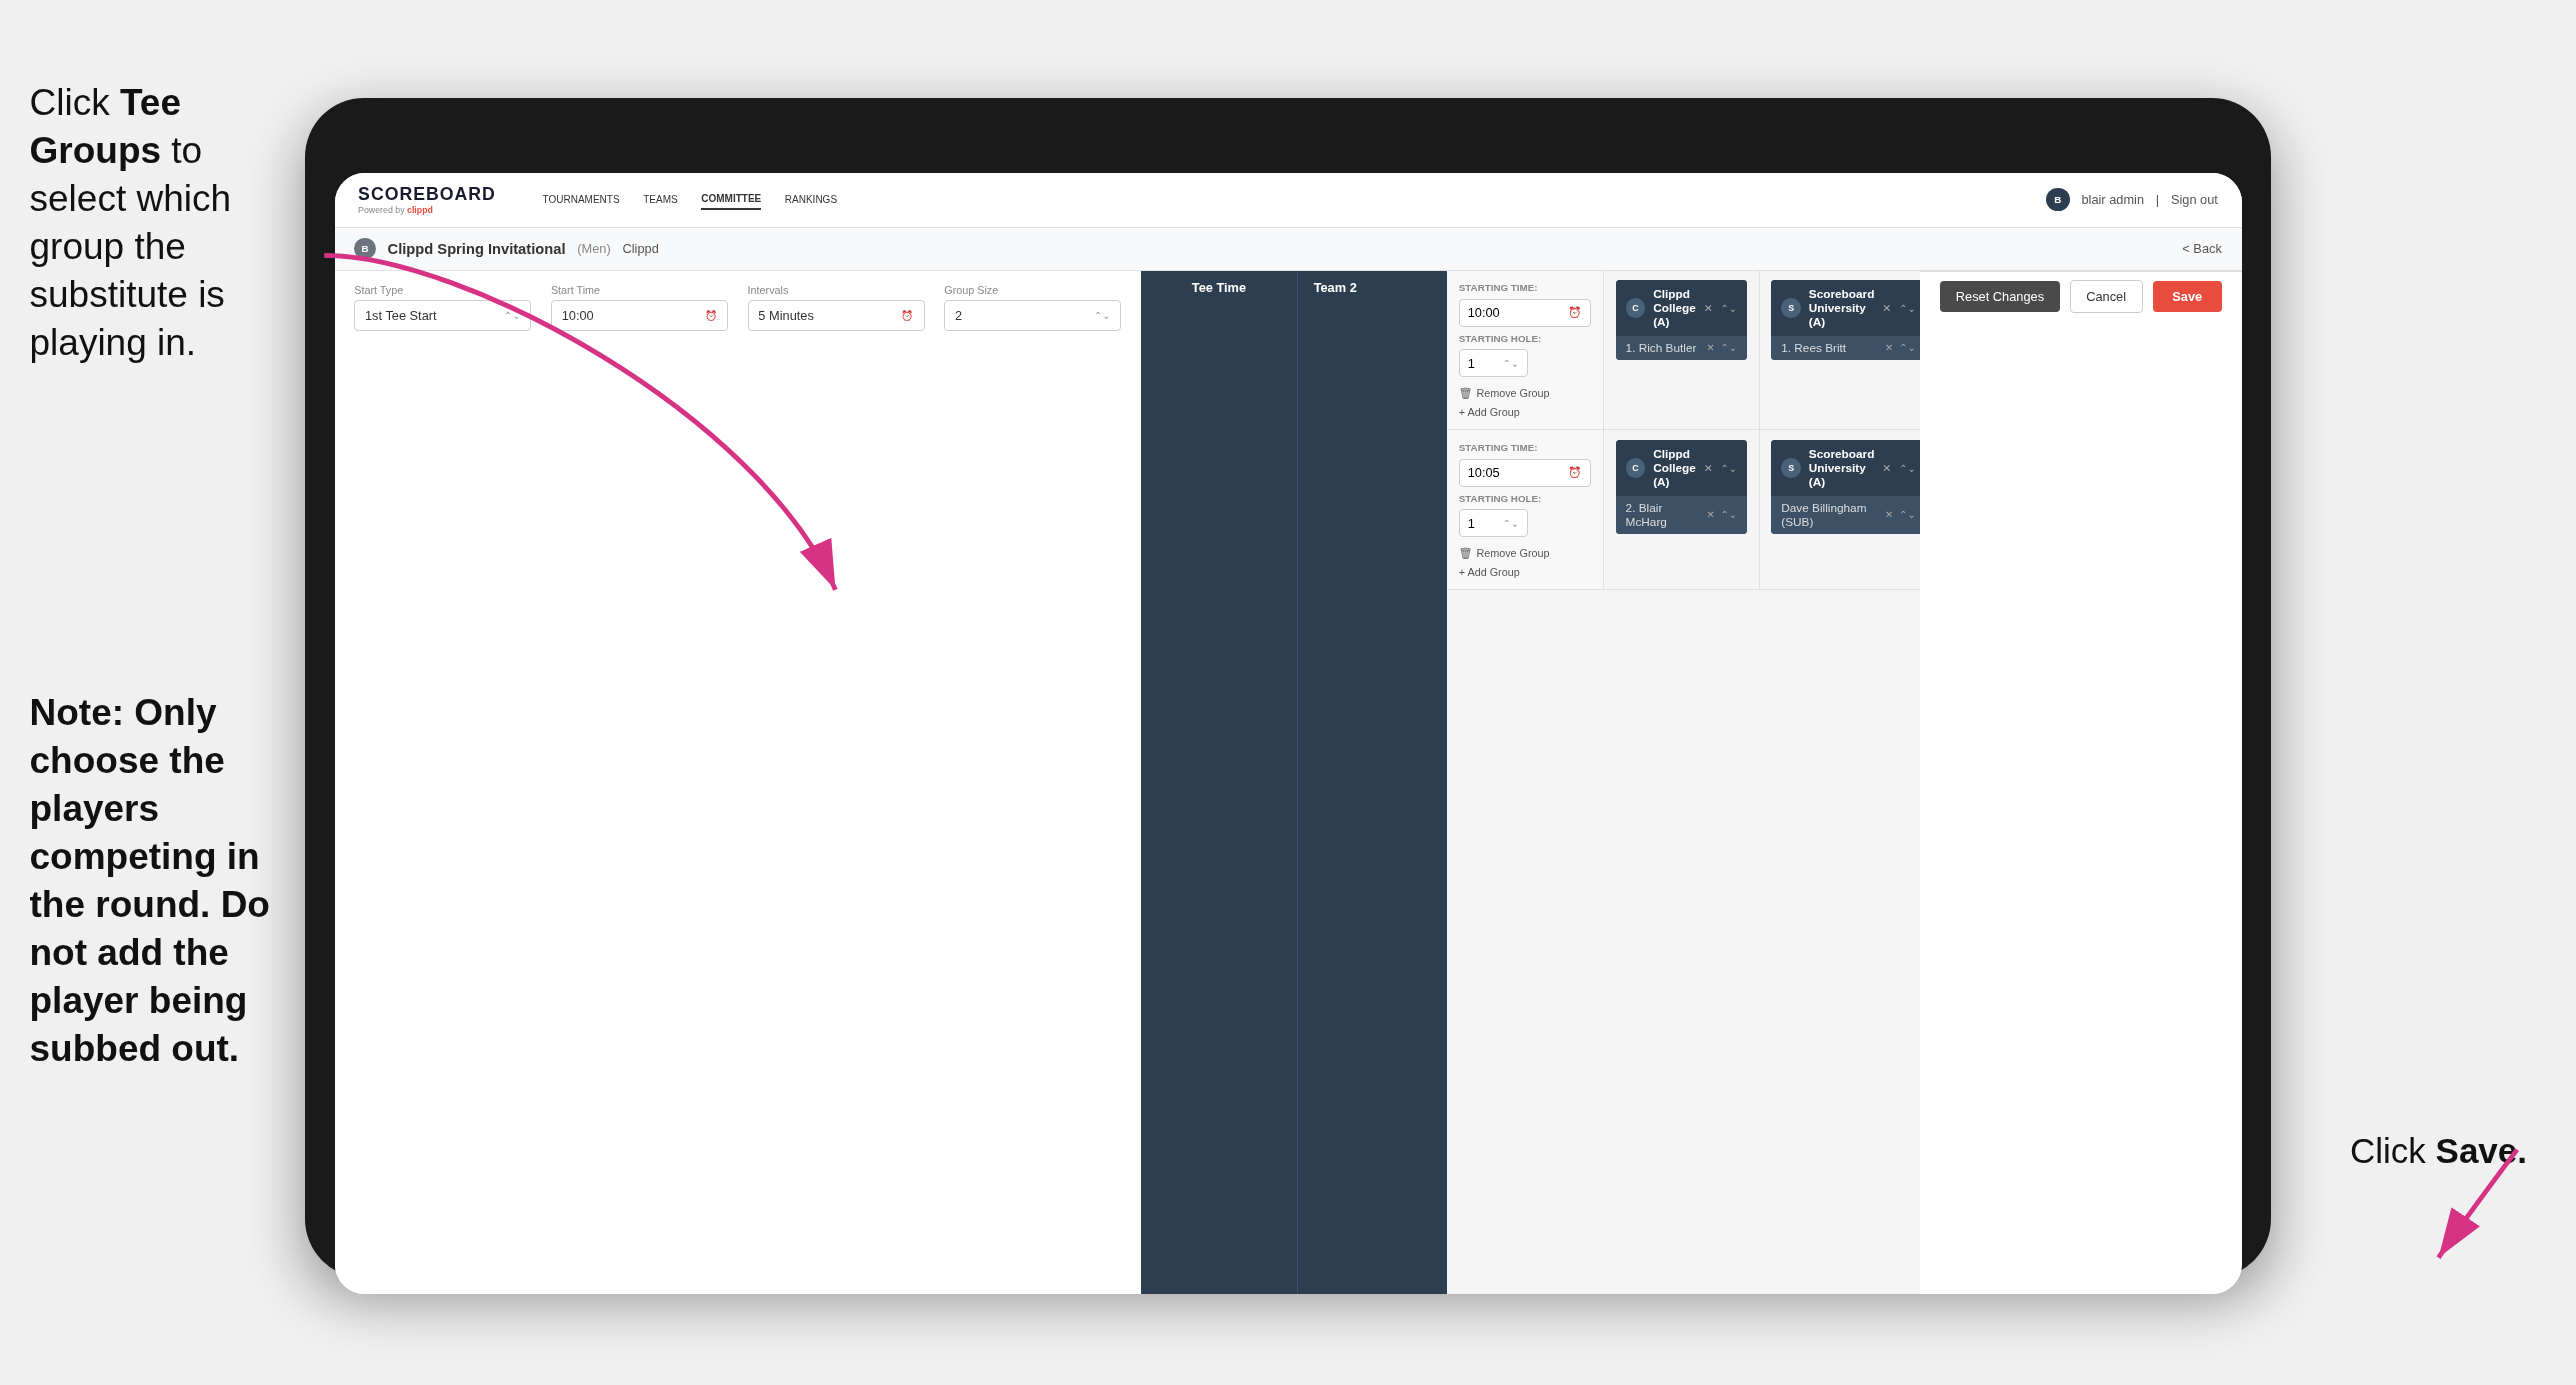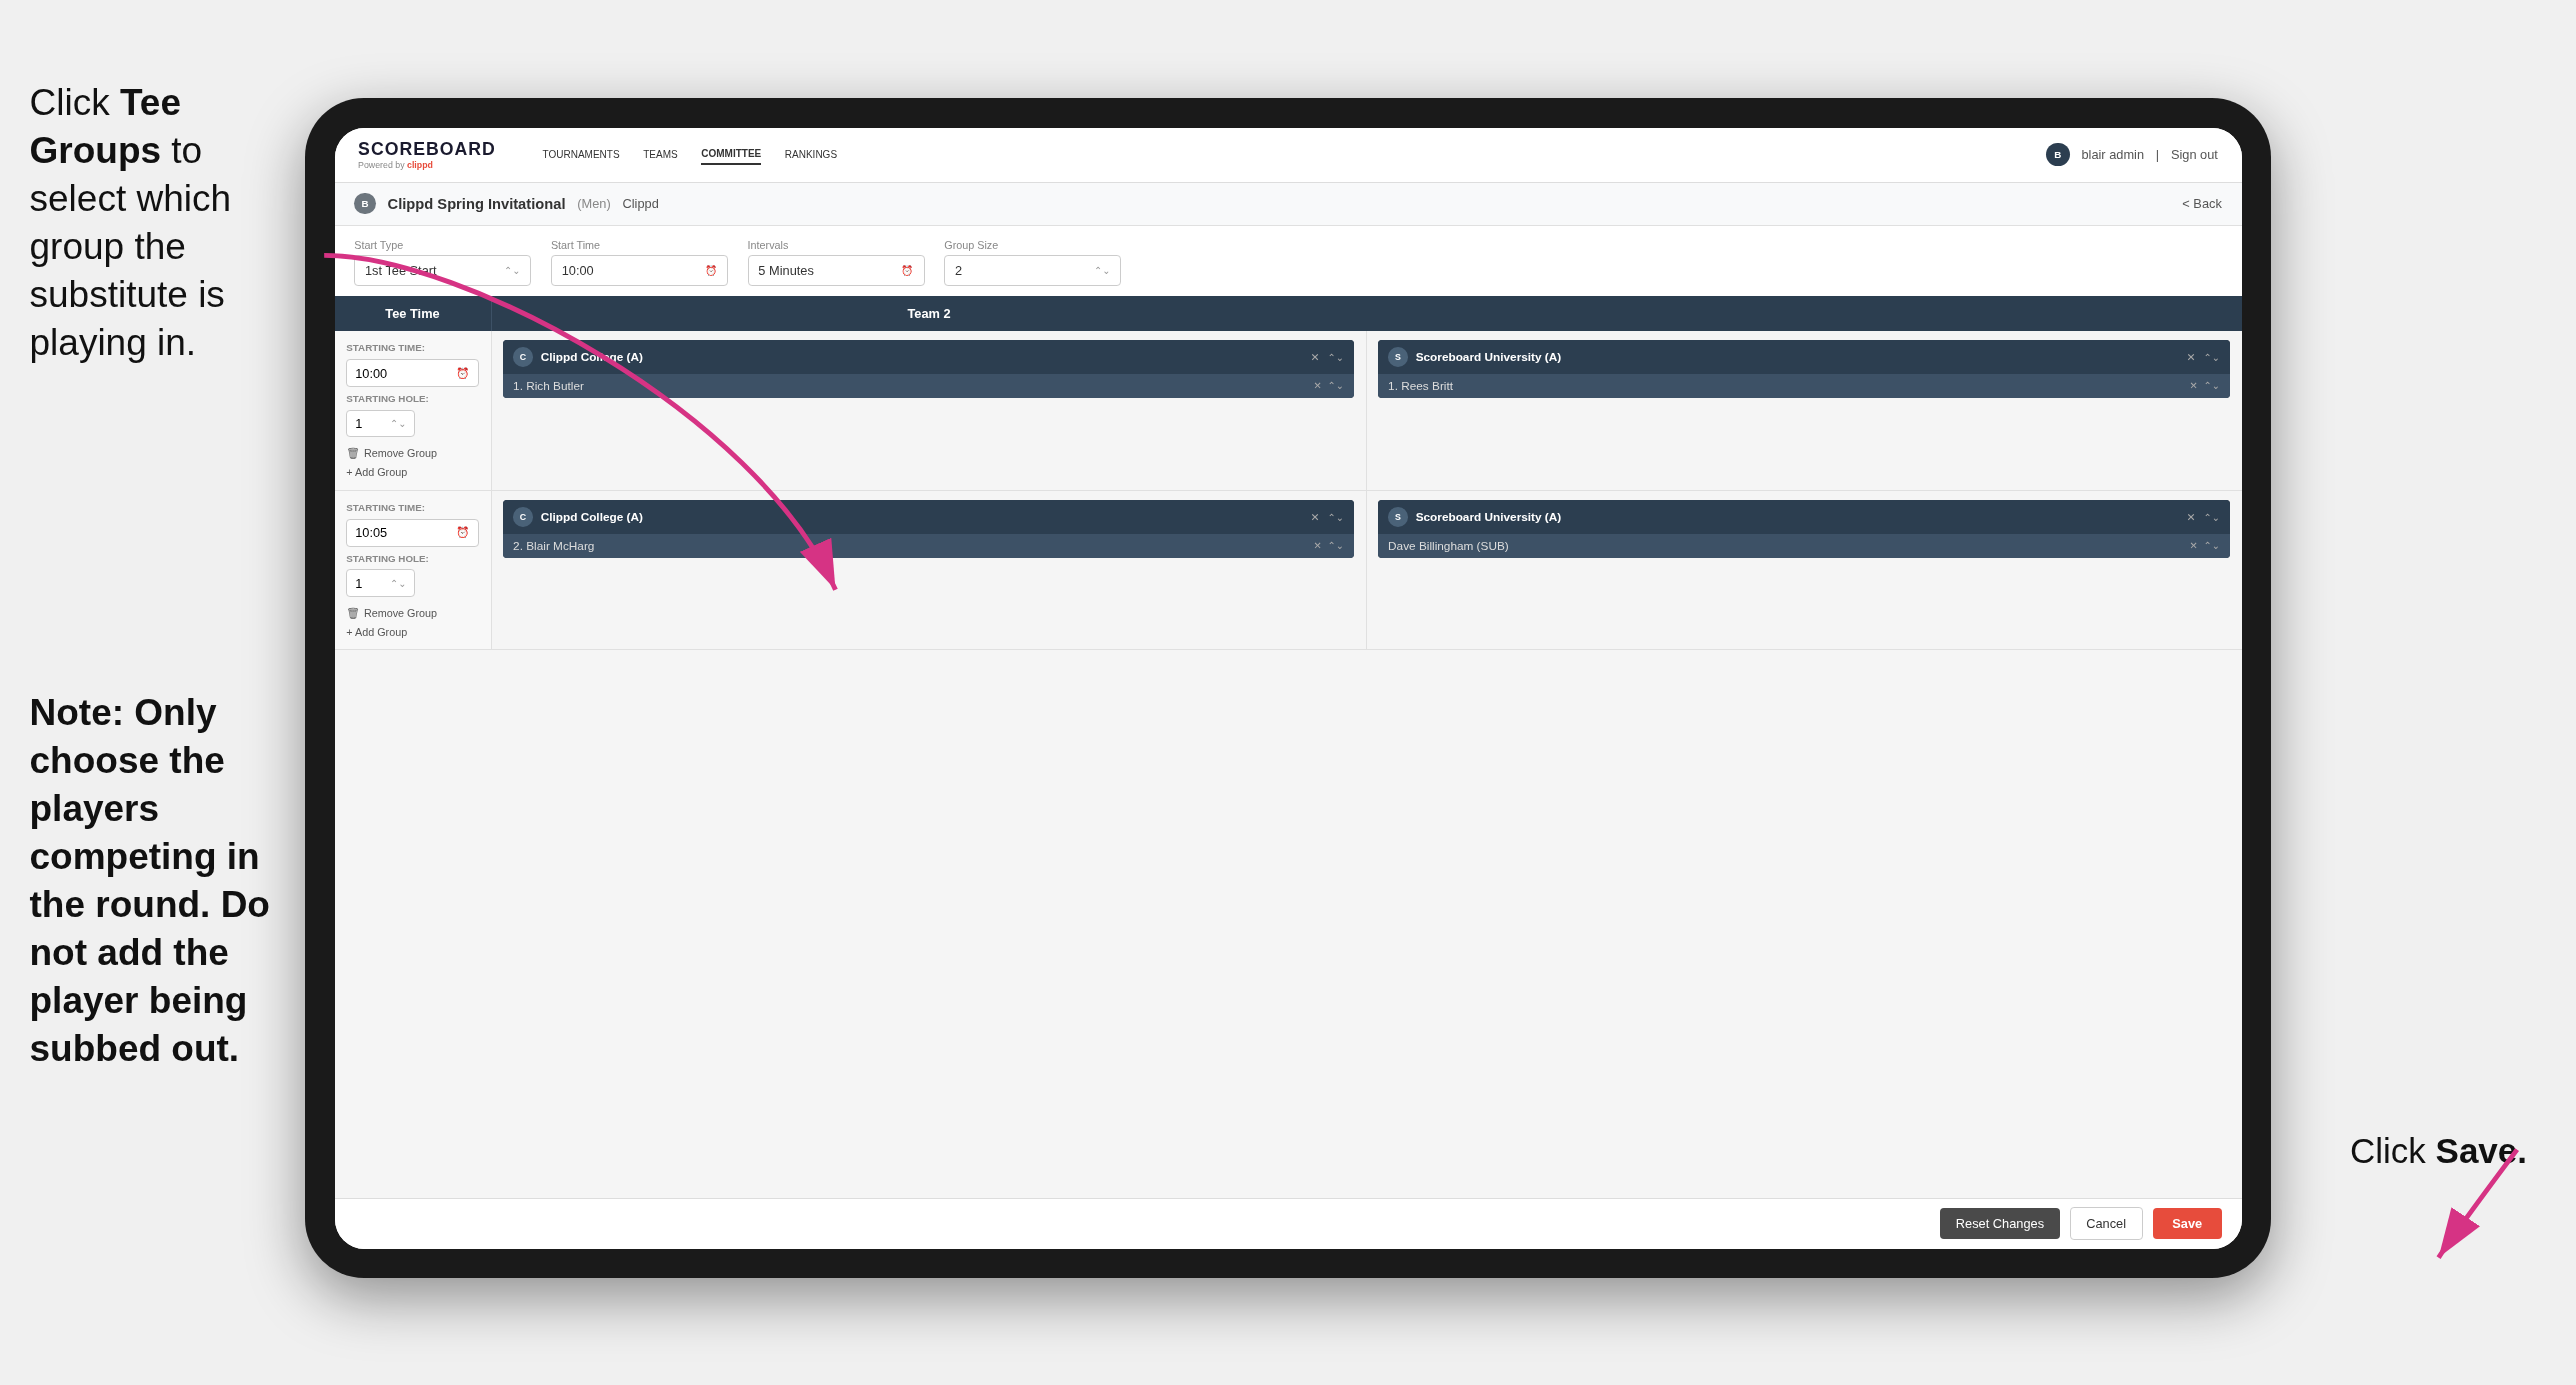--- a/index.html
+++ b/index.html
@@ -51,20 +51,21 @@
       box-shadow: 0 19.7px 59px rgba(0,0,0,0.4);
     }
     .tablet-screen {
       width: 100%;
       height: 100%;
       background: #fff;
       border-radius: 29.5px;
       overflow: hidden;
       display: flex;
       flex-direction: column;
+      margin-top: 45px;
     }
 
     
     .navbar {
       background: #fff;
       border-bottom: 1px solid #ddd;
       padding: 0 23.6px;
       height: 55px;
       display: flex;
       align-items: center;
@@ -165,21 +166,21 @@
       font-size: 12.8px;
       color: #555;
       cursor: pointer;
     }
 
     
     .main-content {
       flex: 1;
       overflow: hidden;
       display: flex;
-      flex-direction: column;
+      flex-direction: row;
     }
 
     
     .settings-row {
       padding: 13.8px 19.7px 9.8px;
       display: flex;
       gap: 19.7px;
       background: #fff;
       flex-shrink: 0;
     }

